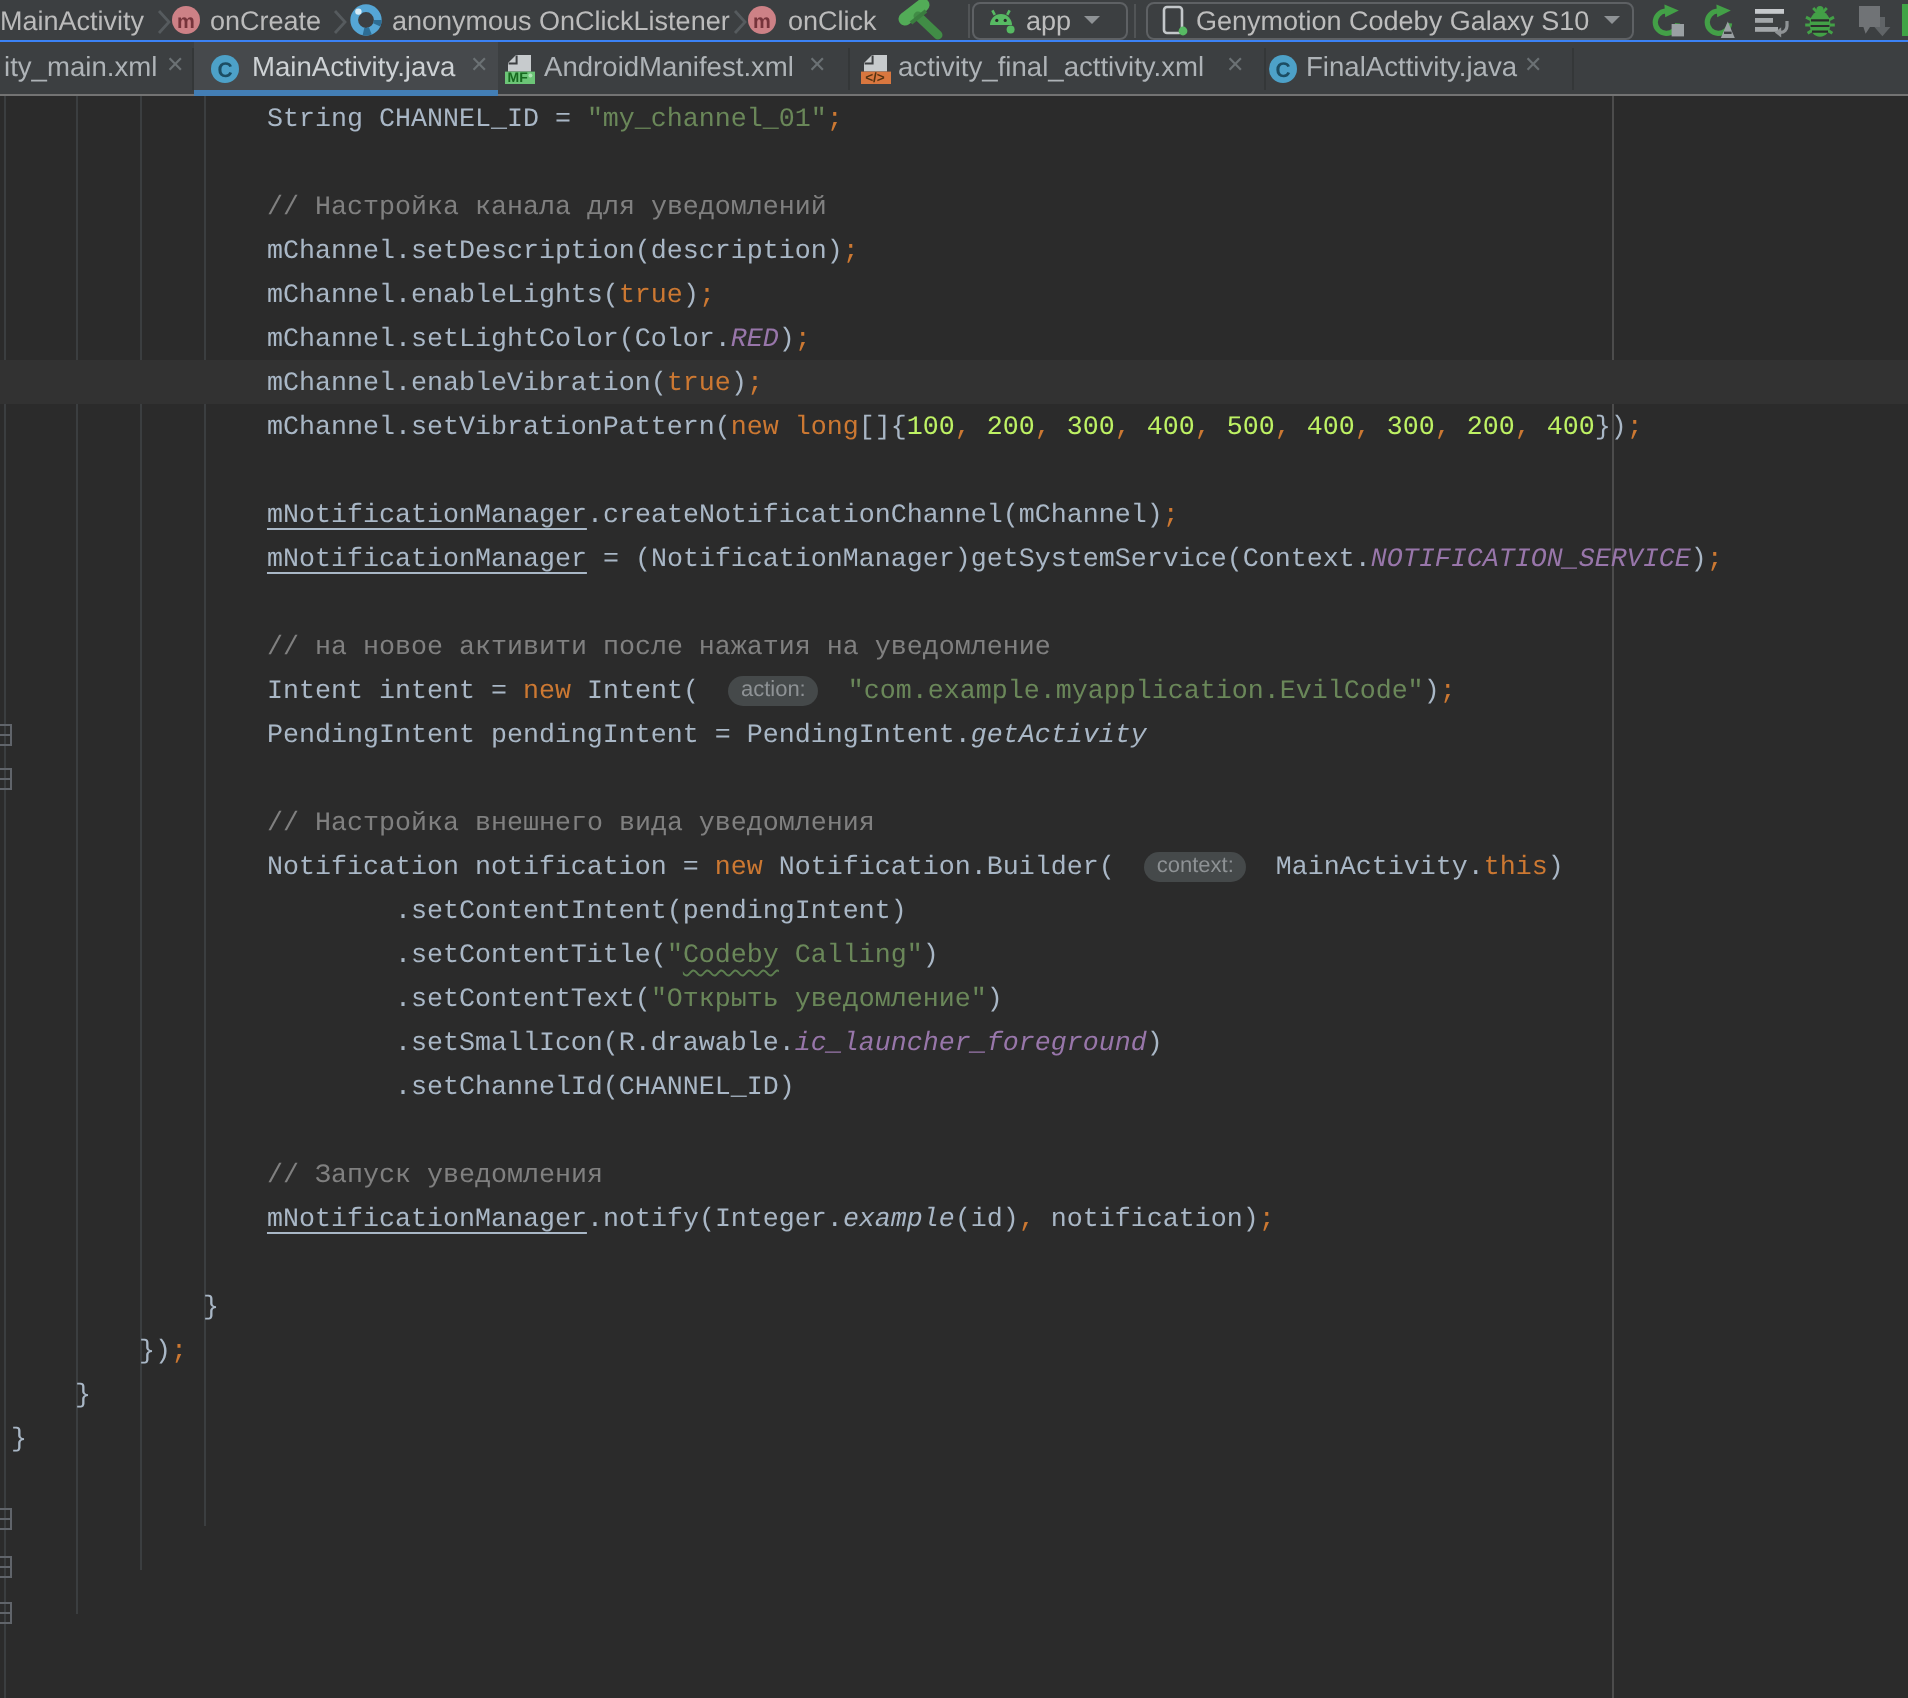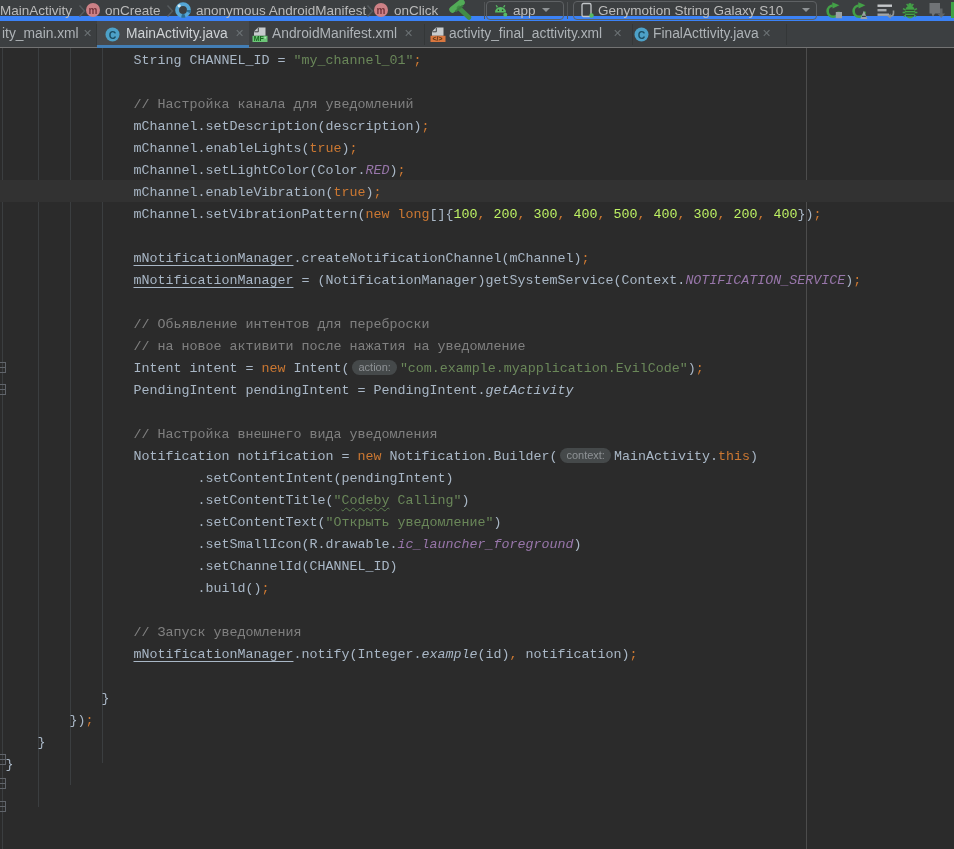--- a/index.html
+++ b/index.html
@@ -1,17 +1,17 @@
 <!DOCTYPE html>
 <html><head><meta charset="utf-8"><style>
 html,body{margin:0;padding:0;background:#2b2b2b;width:954px;height:849px;overflow:hidden}
 *{box-sizing:border-box}
 #root{position:relative;width:954px;height:849px;font-family:"Liberation Sans",sans-serif}
 
-#toolbar{position:absolute;left:0;top:0;width:954px;height:21px;background:#3c3f41;border-bottom:5px solid #3b82f6}
+#toolbar{position:absolute;left:0;top:0;width:954px;height:21px;background:#3c3f41;border-bottom:1px solid #3b82f6}
 .bc{position:absolute;top:0;height:21px;line-height:21px;color:#bbbbbb;font-size:13.5px;white-space:nowrap}
 .sep{position:absolute;top:2px;width:1px;height:17px;background:#515456}
 .widget{position:absolute;top:1px;height:19px;border:1px solid #5e6164;border-radius:4px}
 .wtext{position:absolute;top:0;height:17px;line-height:17px;color:#bdbdbd;font-size:13.5px;white-space:nowrap}
 .dn{position:absolute;width:0;height:0;border-left:4px solid transparent;border-right:4px solid transparent;border-top:4.5px solid #8e9295}
 
 #tabs{position:absolute;left:0;top:21px;width:954px;height:27px;background:#3c3f41;border-bottom:1px solid #737373}
 .tabtext{position:absolute;top:0;height:26px;line-height:26px;font-size:13.8px;color:#aeb3b7;white-space:nowrap}
 .close{position:absolute;top:0;height:26px;line-height:25px;font-size:11px;color:#6b7174}
 #activetab{position:absolute;left:97px;top:0;width:152px;height:26px;background:#46494c}
@@ -26,21 +26,21 @@
 #code{position:absolute;left:5.5px;top:2px;font-family:"Liberation Mono",monospace;font-size:13.33px;line-height:22px;color:#a9b7c6}
 #code div{height:22px;white-space:pre}
 .k{color:#cc7832}
 .s{color:#6a8759}
 .n{color:#bef264}
 .c{color:#808080}
 .o{color:#cc7832}
 .con{color:#9876aa;font-style:italic}
 .i{font-style:italic}
 .f{text-decoration:underline;text-underline-offset:3px}
-.badge{display:inline-block;height:15px;line-height:15px;border-radius:8px;background:#45494a;color:#8e9295;font-family:"Liberation Sans",sans-serif;font-size:11px;padding:0 6px;margin:0 3px;vertical-align:baseline;position:relative;top:-1px}
+.badge{display:inline-block;height:15px;line-height:15px;border-radius:8px;background:#45494a;color:#8e9295;font-family:"Liberation Sans",sans-serif;font-size:11px;padding:0 6px;margin:0 15px;vertical-align:baseline;position:relative;top:-1px}
 .wavy{text-decoration:underline;text-decoration-style:wavy;text-decoration-color:#5d8050;text-decoration-thickness:1px;text-underline-offset:3px}
 .fold{position:absolute;left:0;width:5.5px;height:11px;border:1px solid #60646a;border-left:none}
 .fold:after{content:"";position:absolute;left:0;top:4px;width:5.5px;height:1px;background:#60646a}
 </style></head>
 <body>
 <div id="root">
 
 <div id="editor">
   <div class="guide" style="left:2px;top:0;height:801px"></div>
   <div class="guide" style="left:37.5px;top:0;height:759px"></div>
@@ -59,33 +59,31 @@
 <div>                <span class="c">// Настройка канала для уведомлений</span></div>
 <div>                mChannel.setDescription(description)<span class="o">;</span></div>
 <div>                mChannel.enableLights(<span class="k">true</span>)<span class="o">;</span></div>
 <div>                mChannel.setLightColor(Color.<span class="con">RED</span>)<span class="o">;</span></div>
 <div>                mChannel.enableVibration(<span class="k">true</span>)<span class="o">;</span></div>
 <div>                mChannel.setVibrationPattern(<span class="k">new</span> <span class="k">long</span>[]{<span class="n">100</span><span class="o">,</span> <span class="n">200</span><span class="o">,</span> <span class="n">300</span><span class="o">,</span> <span class="n">400</span><span class="o">,</span> <span class="n">500</span><span class="o">,</span> <span class="n">400</span><span class="o">,</span> <span class="n">300</span><span class="o">,</span> <span class="n">200</span><span class="o">,</span> <span class="n">400</span>})<span class="o">;</span></div>
 <div></div>
 <div>                <span class="f">mNotificationManager</span>.createNotificationChannel(mChannel)<span class="o">;</span></div>
 <div>                <span class="f">mNotificationManager</span> = (NotificationManager)getSystemService(Context.<span class="con">NOTIFICATION_SERVICE</span>)<span class="o">;</span></div>
 <div></div>
-<div>                <span class="c">// Обьявление интентов для переброски</span></div>
 <div>                <span class="c">// на новое активити после нажатия на уведомление</span></div>
 <div>                Intent intent = <span class="k">new</span> Intent(<span class="badge">action:</span><span class="s">"com.example.myapplication.EvilCode"</span>)<span class="o">;</span></div>
 <div>                PendingIntent pendingIntent = PendingIntent.<span class="i">getActivity</span></div>
 <div></div>
 <div>                <span class="c">// Настройка внешнего вида уведомления</span></div>
 <div>                Notification notification = <span class="k">new</span> Notification.Builder(<span class="badge">context:</span>MainActivity.<span class="k">this</span>)</div>
 <div>                        .setContentIntent(pendingIntent)</div>
 <div>                        .setContentTitle(<span class="s">"<span class="wavy">Codeby</span> Calling"</span>)</div>
 <div>                        .setContentText(<span class="s">"Открыть уведомление"</span>)</div>
 <div>                        .setSmallIcon(R.drawable.<span class="con">ic_launcher_foreground</span>)</div>
 <div>                        .setChannelId(CHANNEL_ID)</div>
-<div>                        .build()<span class="o">;</span></div>
 <div></div>
 <div>                <span class="c">// Запуск уведомления</span></div>
 <div>                <span class="f">mNotificationManager</span>.notify(Integer.<span class="i">example</span>(id)<span class="o">,</span> notification)<span class="o">;</span></div>
 <div></div>
 <div>            }</div>
 <div>        })<span class="o">;</span></div>
 <div>    }</div>
 <div>}</div>
       </div>
 </div>
@@ -101,21 +99,21 @@
       </svg>
   <div class="bc" style="left:105px">onCreate</div>
   <svg width="9" height="14" style="position:absolute;left:166px;top:4px">
         <path d="M1.5 1.5 L6.5 7 L1.5 12.5" stroke="#565b5e" stroke-width="1.4" fill="none"></path>
       </svg>
   <svg width="16" height="16" style="position:absolute;left:175px;top:2px">
         <circle cx="8" cy="8" r="5.9" fill="none" stroke="#55a6d5" stroke-width="3.9"></circle>
         <circle cx="8" cy="8" r="5.9" fill="none" stroke="#2d6d94" stroke-width="3.9" stroke-dasharray="2.5 4.5 3.5 40"></circle>
         <circle cx="4.2" cy="3.8" r="1.6" fill="#d8ecf6"></circle>
       </svg>
-  <div class="bc" style="left:196px">anonymous AndroidManifest</div>
+  <div class="bc" style="left:196px">anonymous OnClickListener</div>
   <svg width="9" height="14" style="position:absolute;left:366px;top:4px">
         <path d="M1.5 1.5 L6.5 7 L1.5 12.5" stroke="#565b5e" stroke-width="1.4" fill="none"></path>
       </svg>
   <svg width="14" height="14" style="position:absolute;left:374px;top:3px">
         <circle cx="7" cy="7" r="7" fill="#cd8186"></circle>
         <text x="7" y="11" text-anchor="middle" font-size="10" font-weight="bold" fill="#76343b">m</text>
       </svg>
   <div class="bc" style="left:394px">onClick</div>
 
   <svg width="26" height="20" style="position:absolute;left:448px;top:0px" viewBox="0 0 26 20">
@@ -136,21 +134,21 @@
   </svg>
   <div class="wtext" style="left:513px;top:2px">app</div>
   <div class="dn" style="left:542px;top:8px"></div>
   <div class="sep" style="left:567px"></div>
 
   <div class="widget" style="left:572.5px;width:244px"></div>
   <svg width="16" height="17" style="position:absolute;left:579px;top:2px" viewBox="0 0 16 17">
     <rect x="3" y="1.5" width="9" height="13" rx="1.5" fill="none" stroke="#c3c7ca" stroke-width="1.3"></rect>
     <circle cx="12.5" cy="13.5" r="2.2" fill="#57ba63"></circle>
   </svg>
-  <div class="wtext" style="left:598px;top:2px">Genymotion String Galaxy S10</div>
+  <div class="wtext" style="left:598px;top:2px">Genymotion Codeby Galaxy S10</div>
   <div class="dn" style="left:802px;top:8px"></div>
 
   <svg width="18" height="19" style="position:absolute;left:825px;top:1px" viewBox="0 0 18 19">
     <path d="M7.8 4.5 A 5.6 5.6 0 1 0 13.8 10.6" stroke="#43a047" stroke-width="2.6" fill="none"></path>
     <path d="M7.2 1.2 L14.4 4.3 L7.6 7.6 Z" fill="#43a047"></path>
     <rect x="10.8" y="11" width="6.2" height="6.2" fill="#9aa0a3"></rect>
   </svg>
   <svg width="18" height="19" style="position:absolute;left:851px;top:1px" viewBox="0 0 18 19">
     <path d="M7.8 4.5 A 5.6 5.6 0 1 0 13.8 10.6" stroke="#43a047" stroke-width="2.6" fill="none"></path>
     <path d="M7.2 1.2 L14.4 4.3 L7.6 7.6 Z" fill="#43a047"></path>

